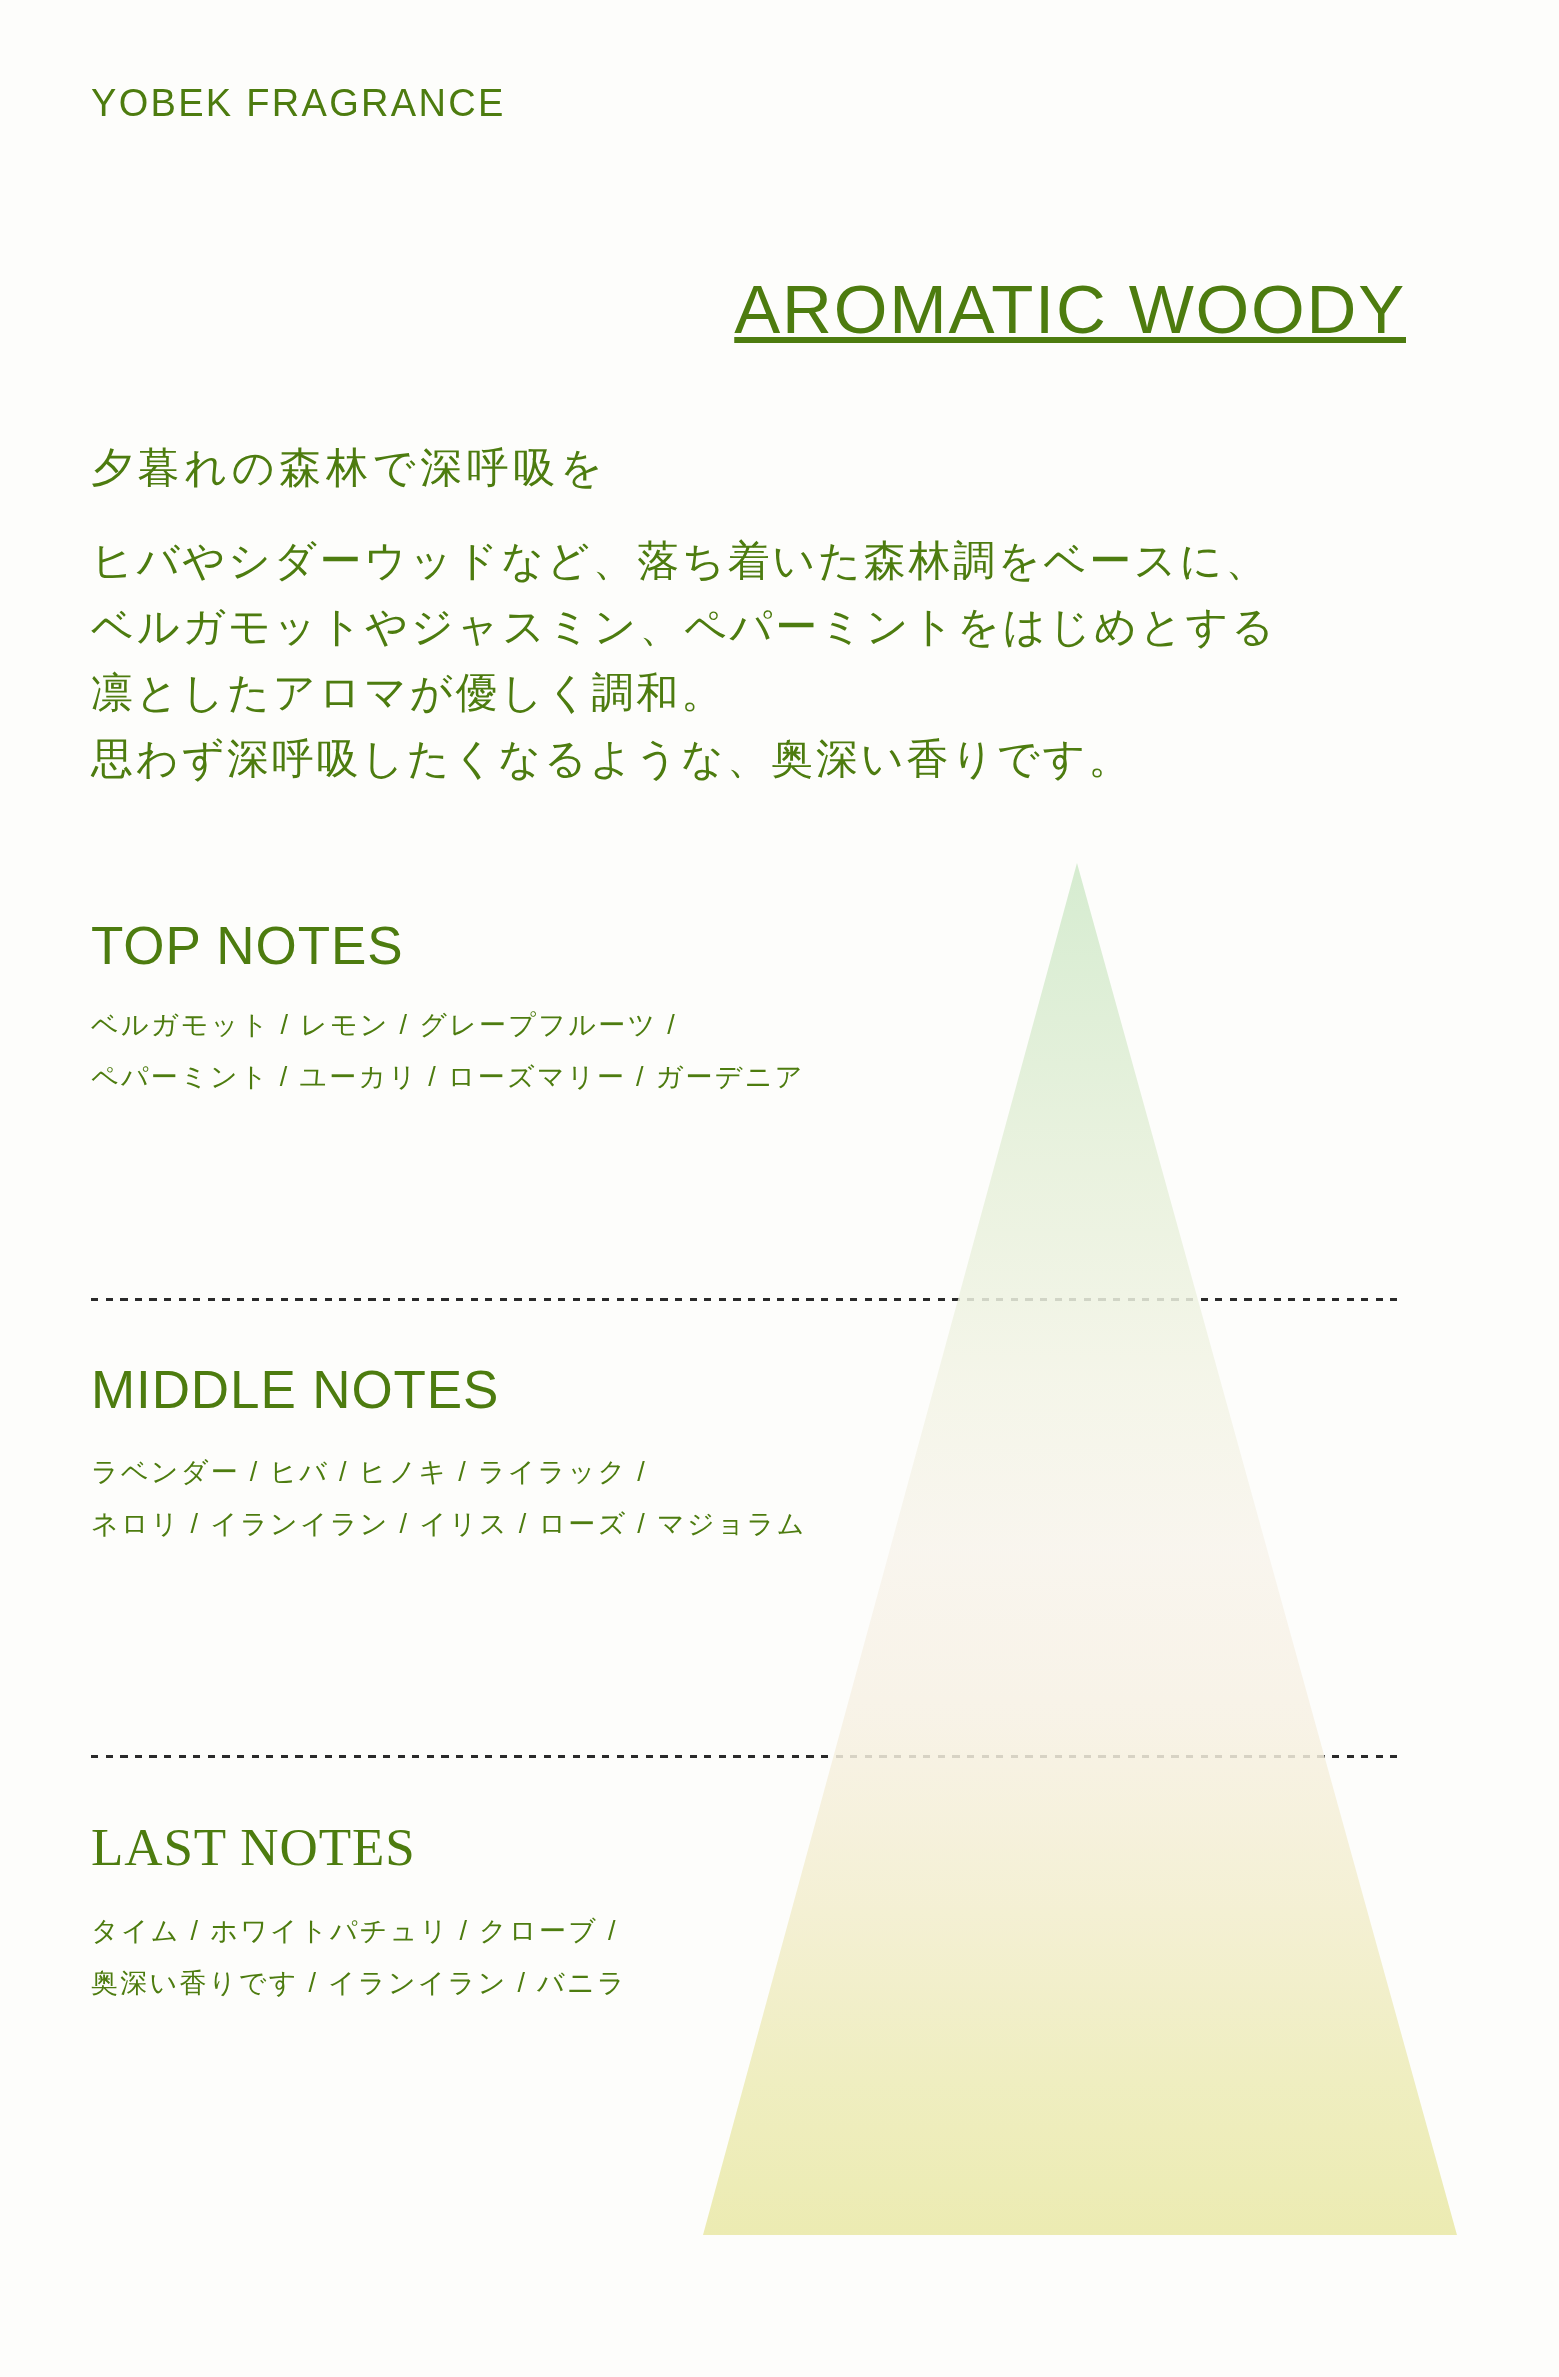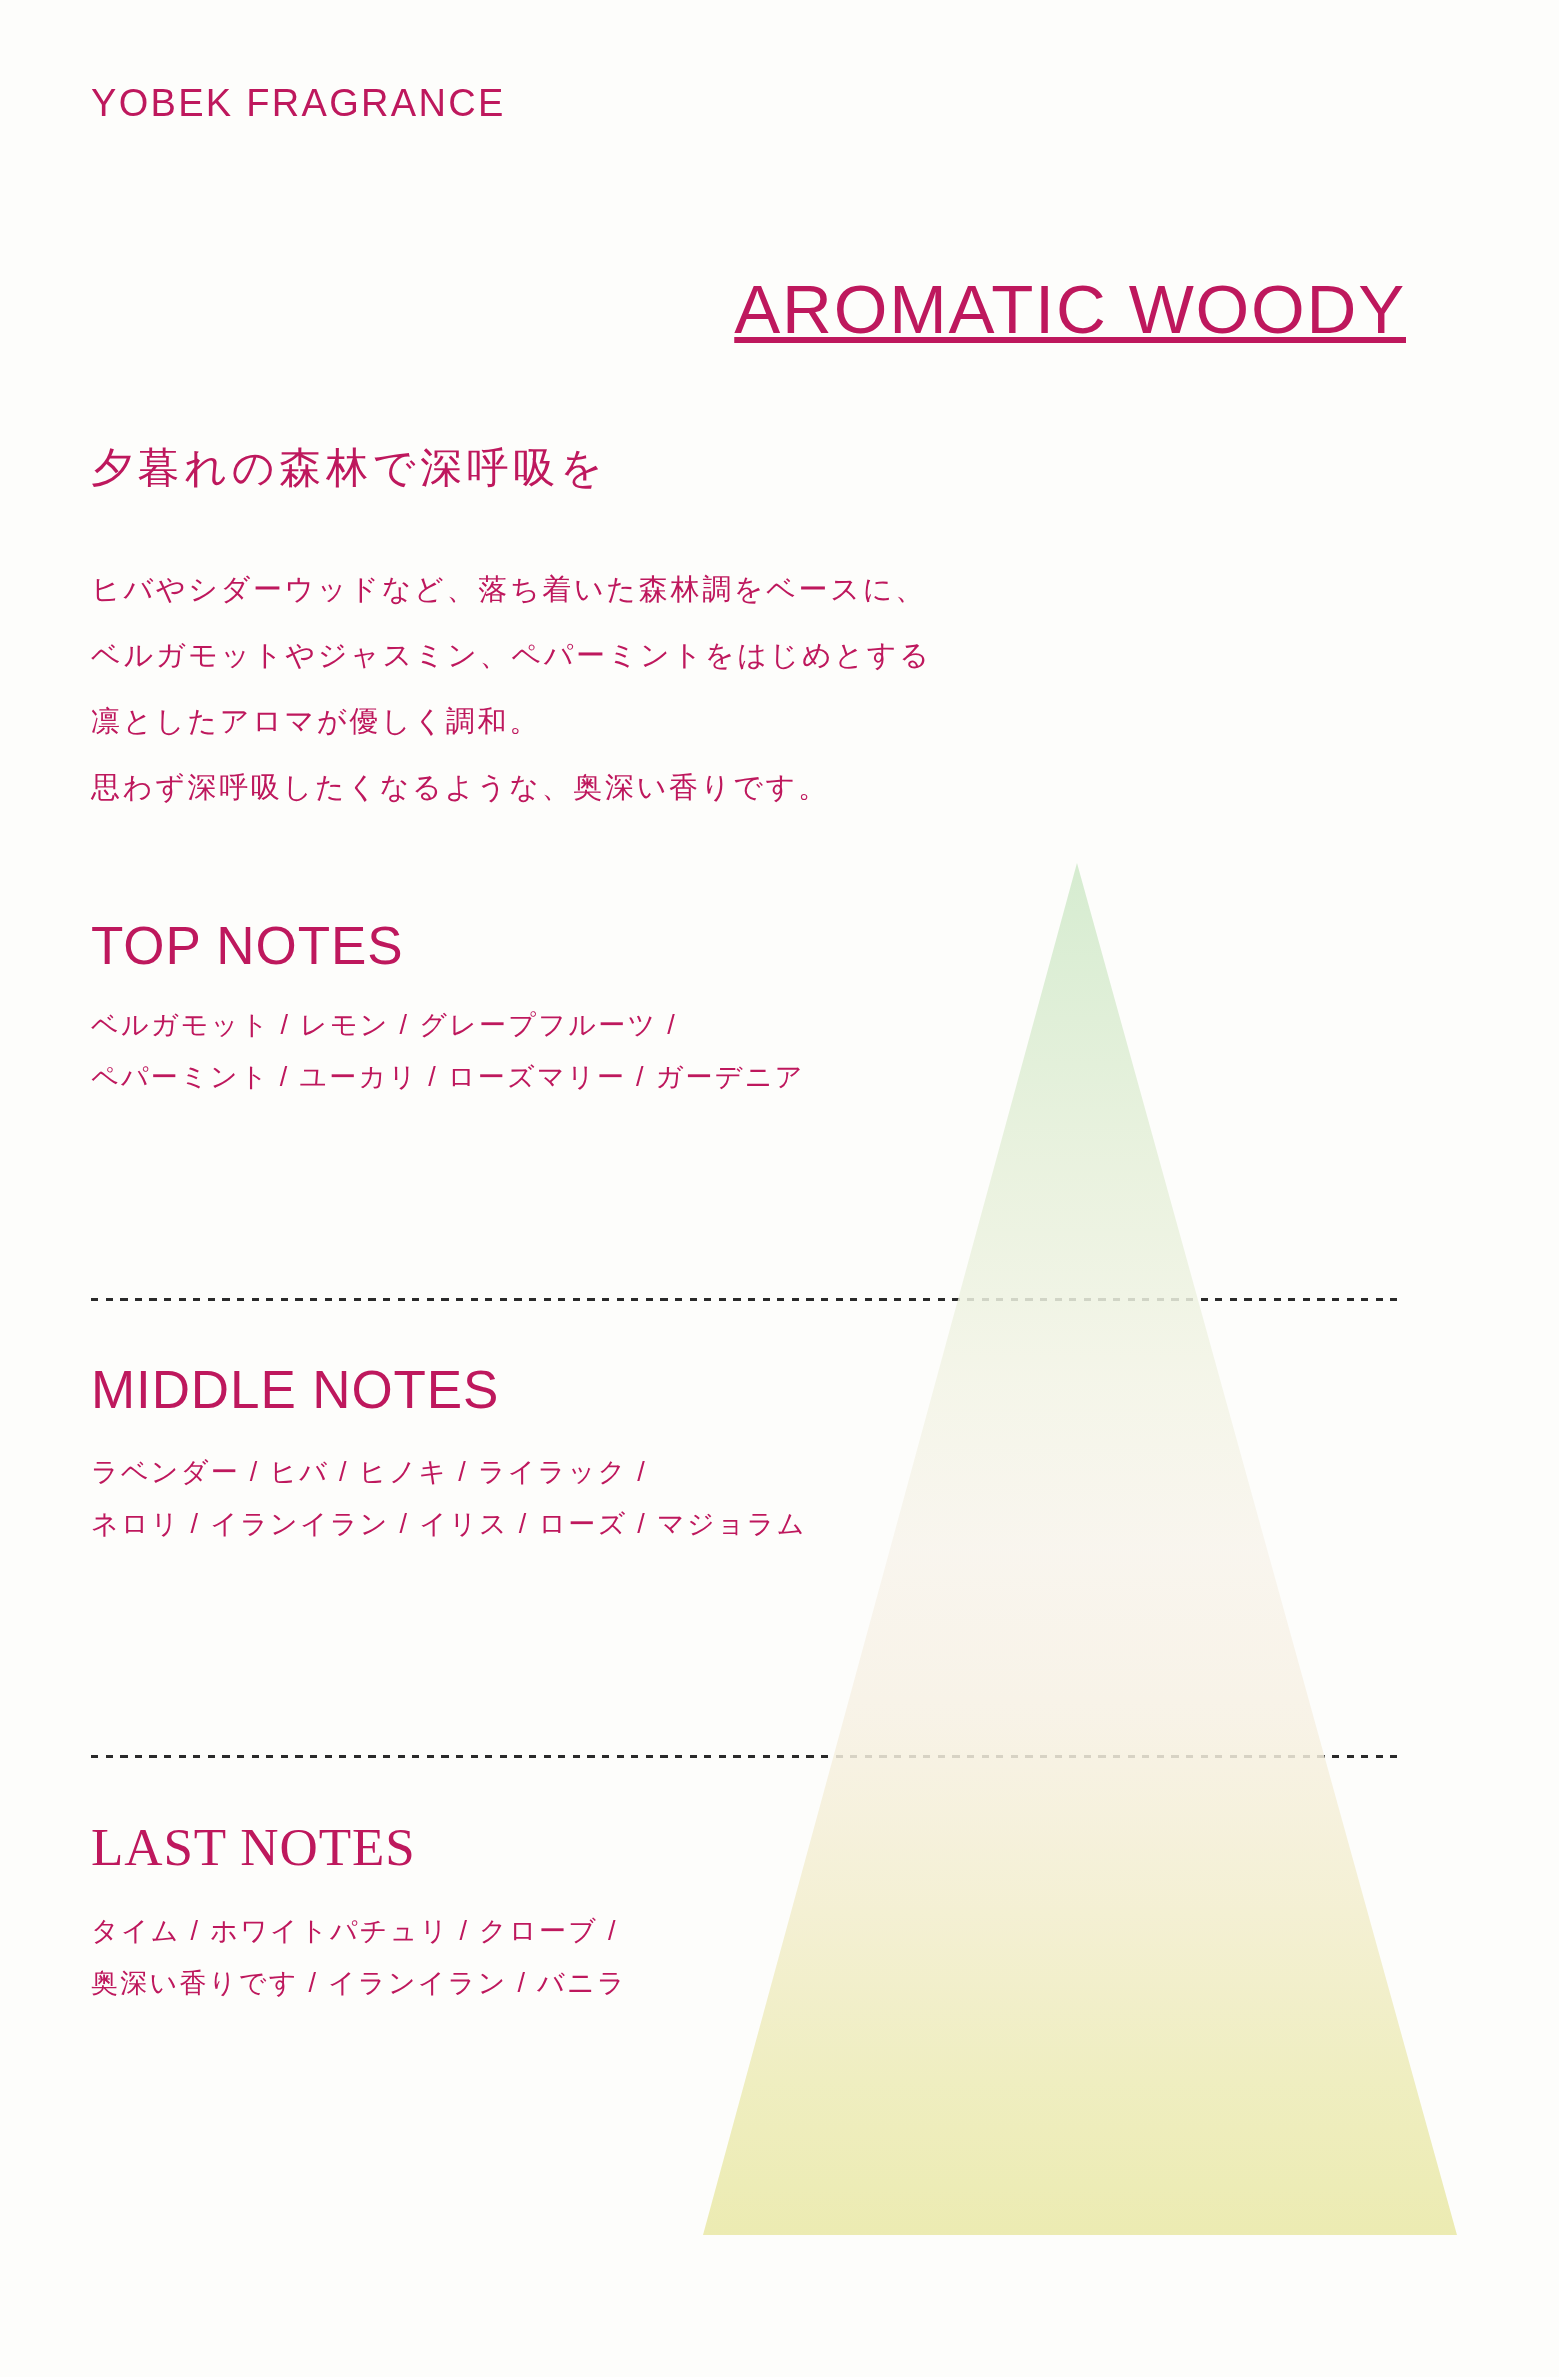--- a/index.html
+++ b/index.html
@@ -6,21 +6,21 @@
   body {
     background: #e9e9e9;
     font-family: "Liberation Sans", "DejaVu Sans", sans-serif;
   }
   .page {
     position: relative;
     width: 1559px;
     height: 2377px;
     background: #fdfdfb;
     overflow: hidden;
-    color: #be185d;
+    color: #4d7c0f;
   }
   .abs { position: absolute; }
 
   .brand {
     left: 91px; top: 82px;
     font-size: 38px;
     font-weight: 500;
     letter-spacing: 2.3px;
     z-index: 3;
   }
@@ -34,22 +34,22 @@
     text-decoration: underline;
   }
   .tagline {
     left: 91px; top: 440px;
     font-size: 42px;
     font-weight: 500;
     letter-spacing: 4.6px;
     z-index: 3;
   }
   .description {
-    left: 91px; top: 556px;
-    font-size: 29px;
+    left: 91px; top: 528px;
+    font-size: 42px;
     line-height: 66px;
     letter-spacing: 2.7px;
     z-index: 3;
   }
   .section-heading {
     left: 91px;
     font-size: 53px;
     font-weight: 500;
     letter-spacing: 0.9px;
     z-index: 3;

